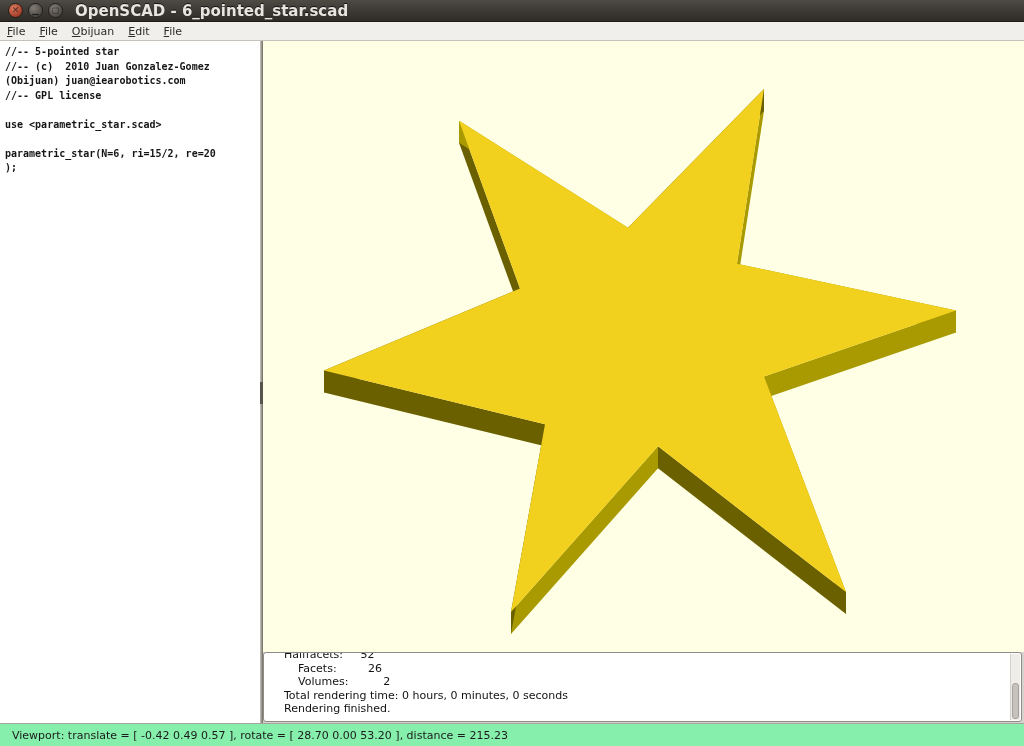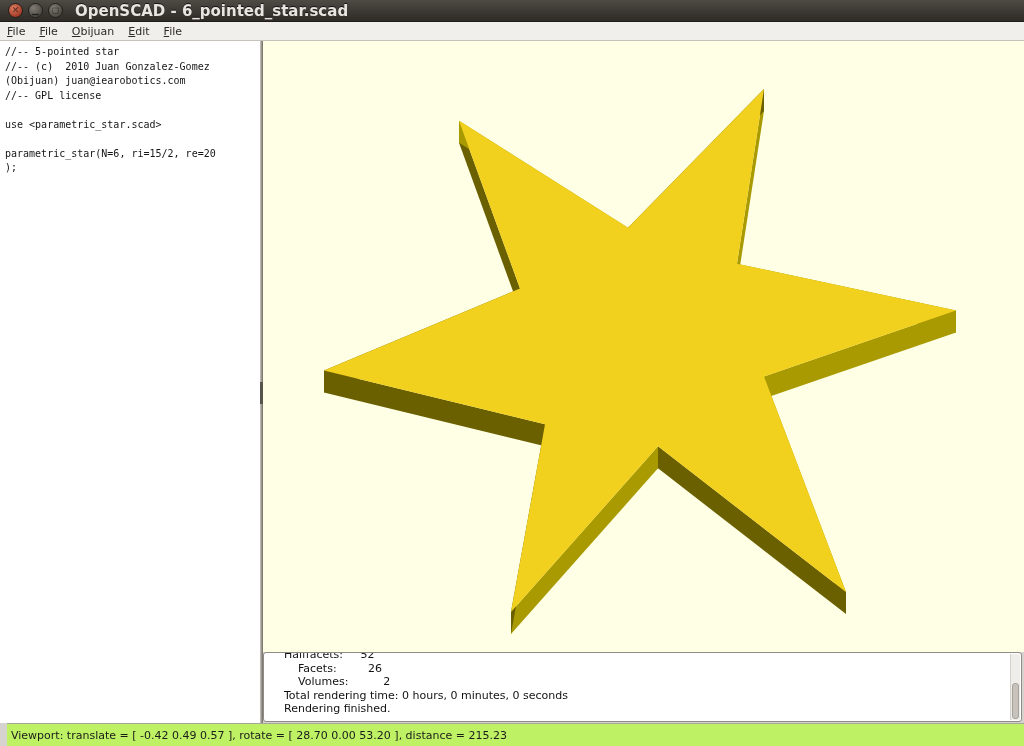--- a/index.html
+++ b/index.html
@@ -56,21 +56,21 @@
   .main { flex:1 1 auto; display:flex; min-height:0; }
 
   .editor {
     width:260px; flex:0 0 260px;
     background:#ffffff; overflow:hidden;
   }
   .editor pre {
     margin:0; padding:4px 12px 0 5px;
     font-family:"DejaVu Sans Mono","Liberation Mono",monospace;
     font-size:10px; line-height:14.5px;
-    color:#161616; white-space:pre-wrap; word-break:break-all;
+    color:#161616; white-space:pre-wrap; word-break:break-all;font-weight:bold;
   }
 
   .splitter {
     width:3px; flex:0 0 3px;
     background:linear-gradient(90deg,#c9c5bf,#6f6b64);
     cursor:col-resize; position:relative;
   }
   .splitter .grip {
     position:absolute; left:0; top:50%; width:3px; height:22px;
     background:#57534d;
@@ -100,27 +100,26 @@
     background:#efedea; border-left:1px solid #d4d0ca; border-radius:0 2px 2px 0;
   }
   .console .vscroll .thumb {
     position:absolute; left:1px; right:1px; bottom:1px; height:55%;
     background:#c7c3bc; border:1px solid #a6a29b; border-radius:3px;
   }
 
   
   .statusbar {
     height:23px; flex:0 0 23px;
-    background:#bef264;
+    background:#86efac;
     border-top:1px solid #a8a49e;
     display:flex; align-items:center;
-    padding-left:4px;
+    padding-left:12px;
     font-size:11px; color:#1b1b1b;
     white-space:nowrap;
-    margin-left:7px;
   }
 </style>
 </head>
 <body>
 
 <div class="window">
 
   <div class="titlebar">
     <button class="winbtn close">
       <span>✕</span>

